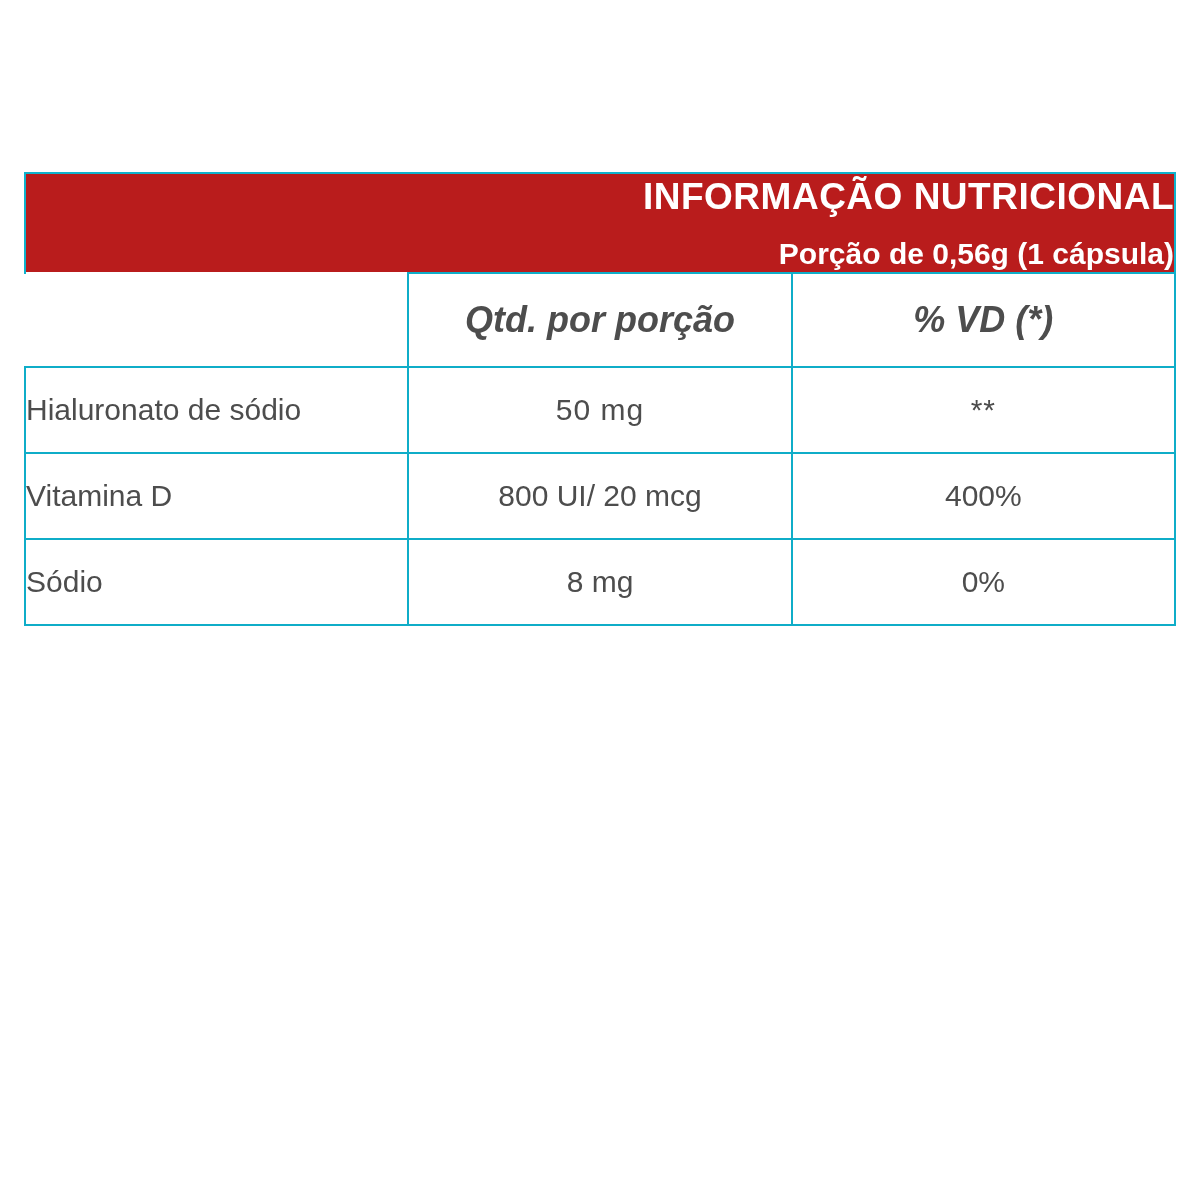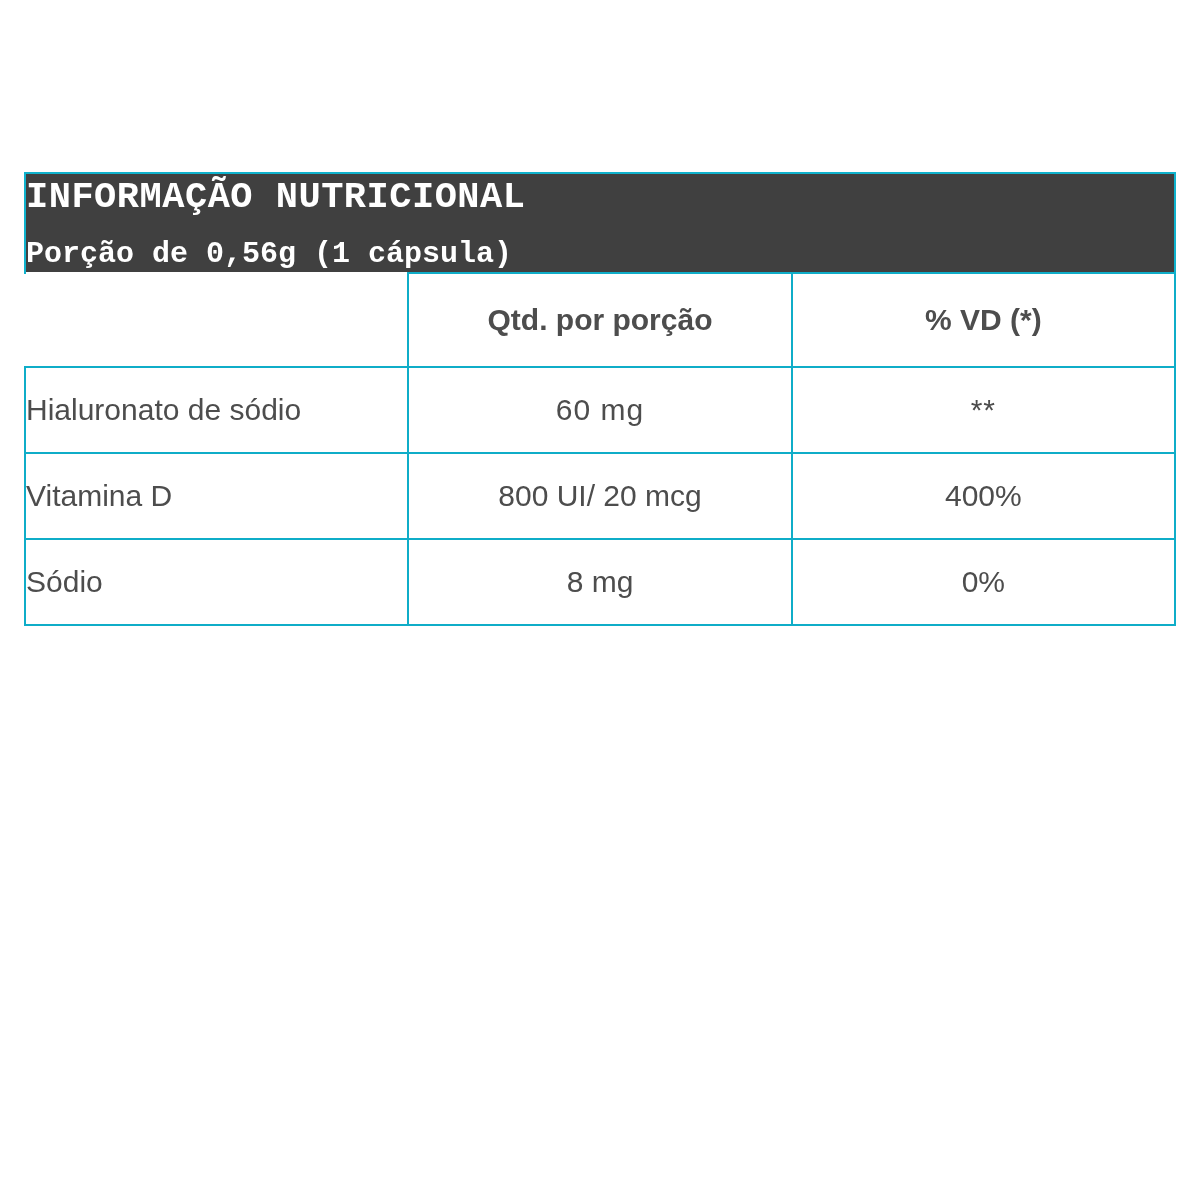--- a/index.html
+++ b/index.html
@@ -32,25 +32,24 @@
 
   .nutrition-table td,
   .nutrition-table th {
     border: 2px solid #0fadc8;
     padding: 0;
     vertical-align: middle;
   }
 
   
   .title-cell {
-    background: #404040;
+    background: #b91c1c;
     border: 2px solid #0fb2cc !important;
-    text-align: left;
+    text-align: right;
     padding: 22px 10px 26px 10px;
-    font-family: Liberation Mono, monospace;
   }
   .title-main {
     display: block;
     color: #ffffff;
     font-size: 37px;
     font-weight: bold;
     letter-spacing: 0.5px;
     line-height: 1.25;
   }
   .title-sub {
@@ -59,23 +58,24 @@
     font-size: 30px;
     font-weight: bold;
     margin-top: 16px;
     line-height: 1.2;
   }
 
   
   .col-head {
     height: 92px;
     text-align: center;
-    font-size: 30px;
+    font-size: 36px;
     font-weight: bold;
     color: #4d4d4d;
+    font-style: italic;
   }
   .col-head.blank {
     border-left: 2px solid #ffffff !important;
     border-top: 2px solid #ffffff !important;
   }
 
   
   .row-label {
     height: 84px;
     text-align: left;
@@ -117,21 +117,21 @@
       </tr>
 
       <tr>
         <td class="col-head blank" style="width:48%"></td>
         <td class="col-head" style="width:30%">Qtd. por porção</td>
         <td class="col-head" style="width:22%">% VD (*)</td>
       </tr>
 
       <tr>
         <td class="row-label first-left">Hialuronato de sódio</td>
-        <td class="row-value stars">60 mg</td>
+        <td class="row-value stars">50 mg</td>
         <td class="row-dv stars">**</td>
       </tr>
 
 
       <tr>
         <td class="row-label first-left">Vitamina D</td>
         <td class="row-value">800 UI/ 20 mcg</td>
         <td class="row-dv">400%</td>
       </tr>
 

